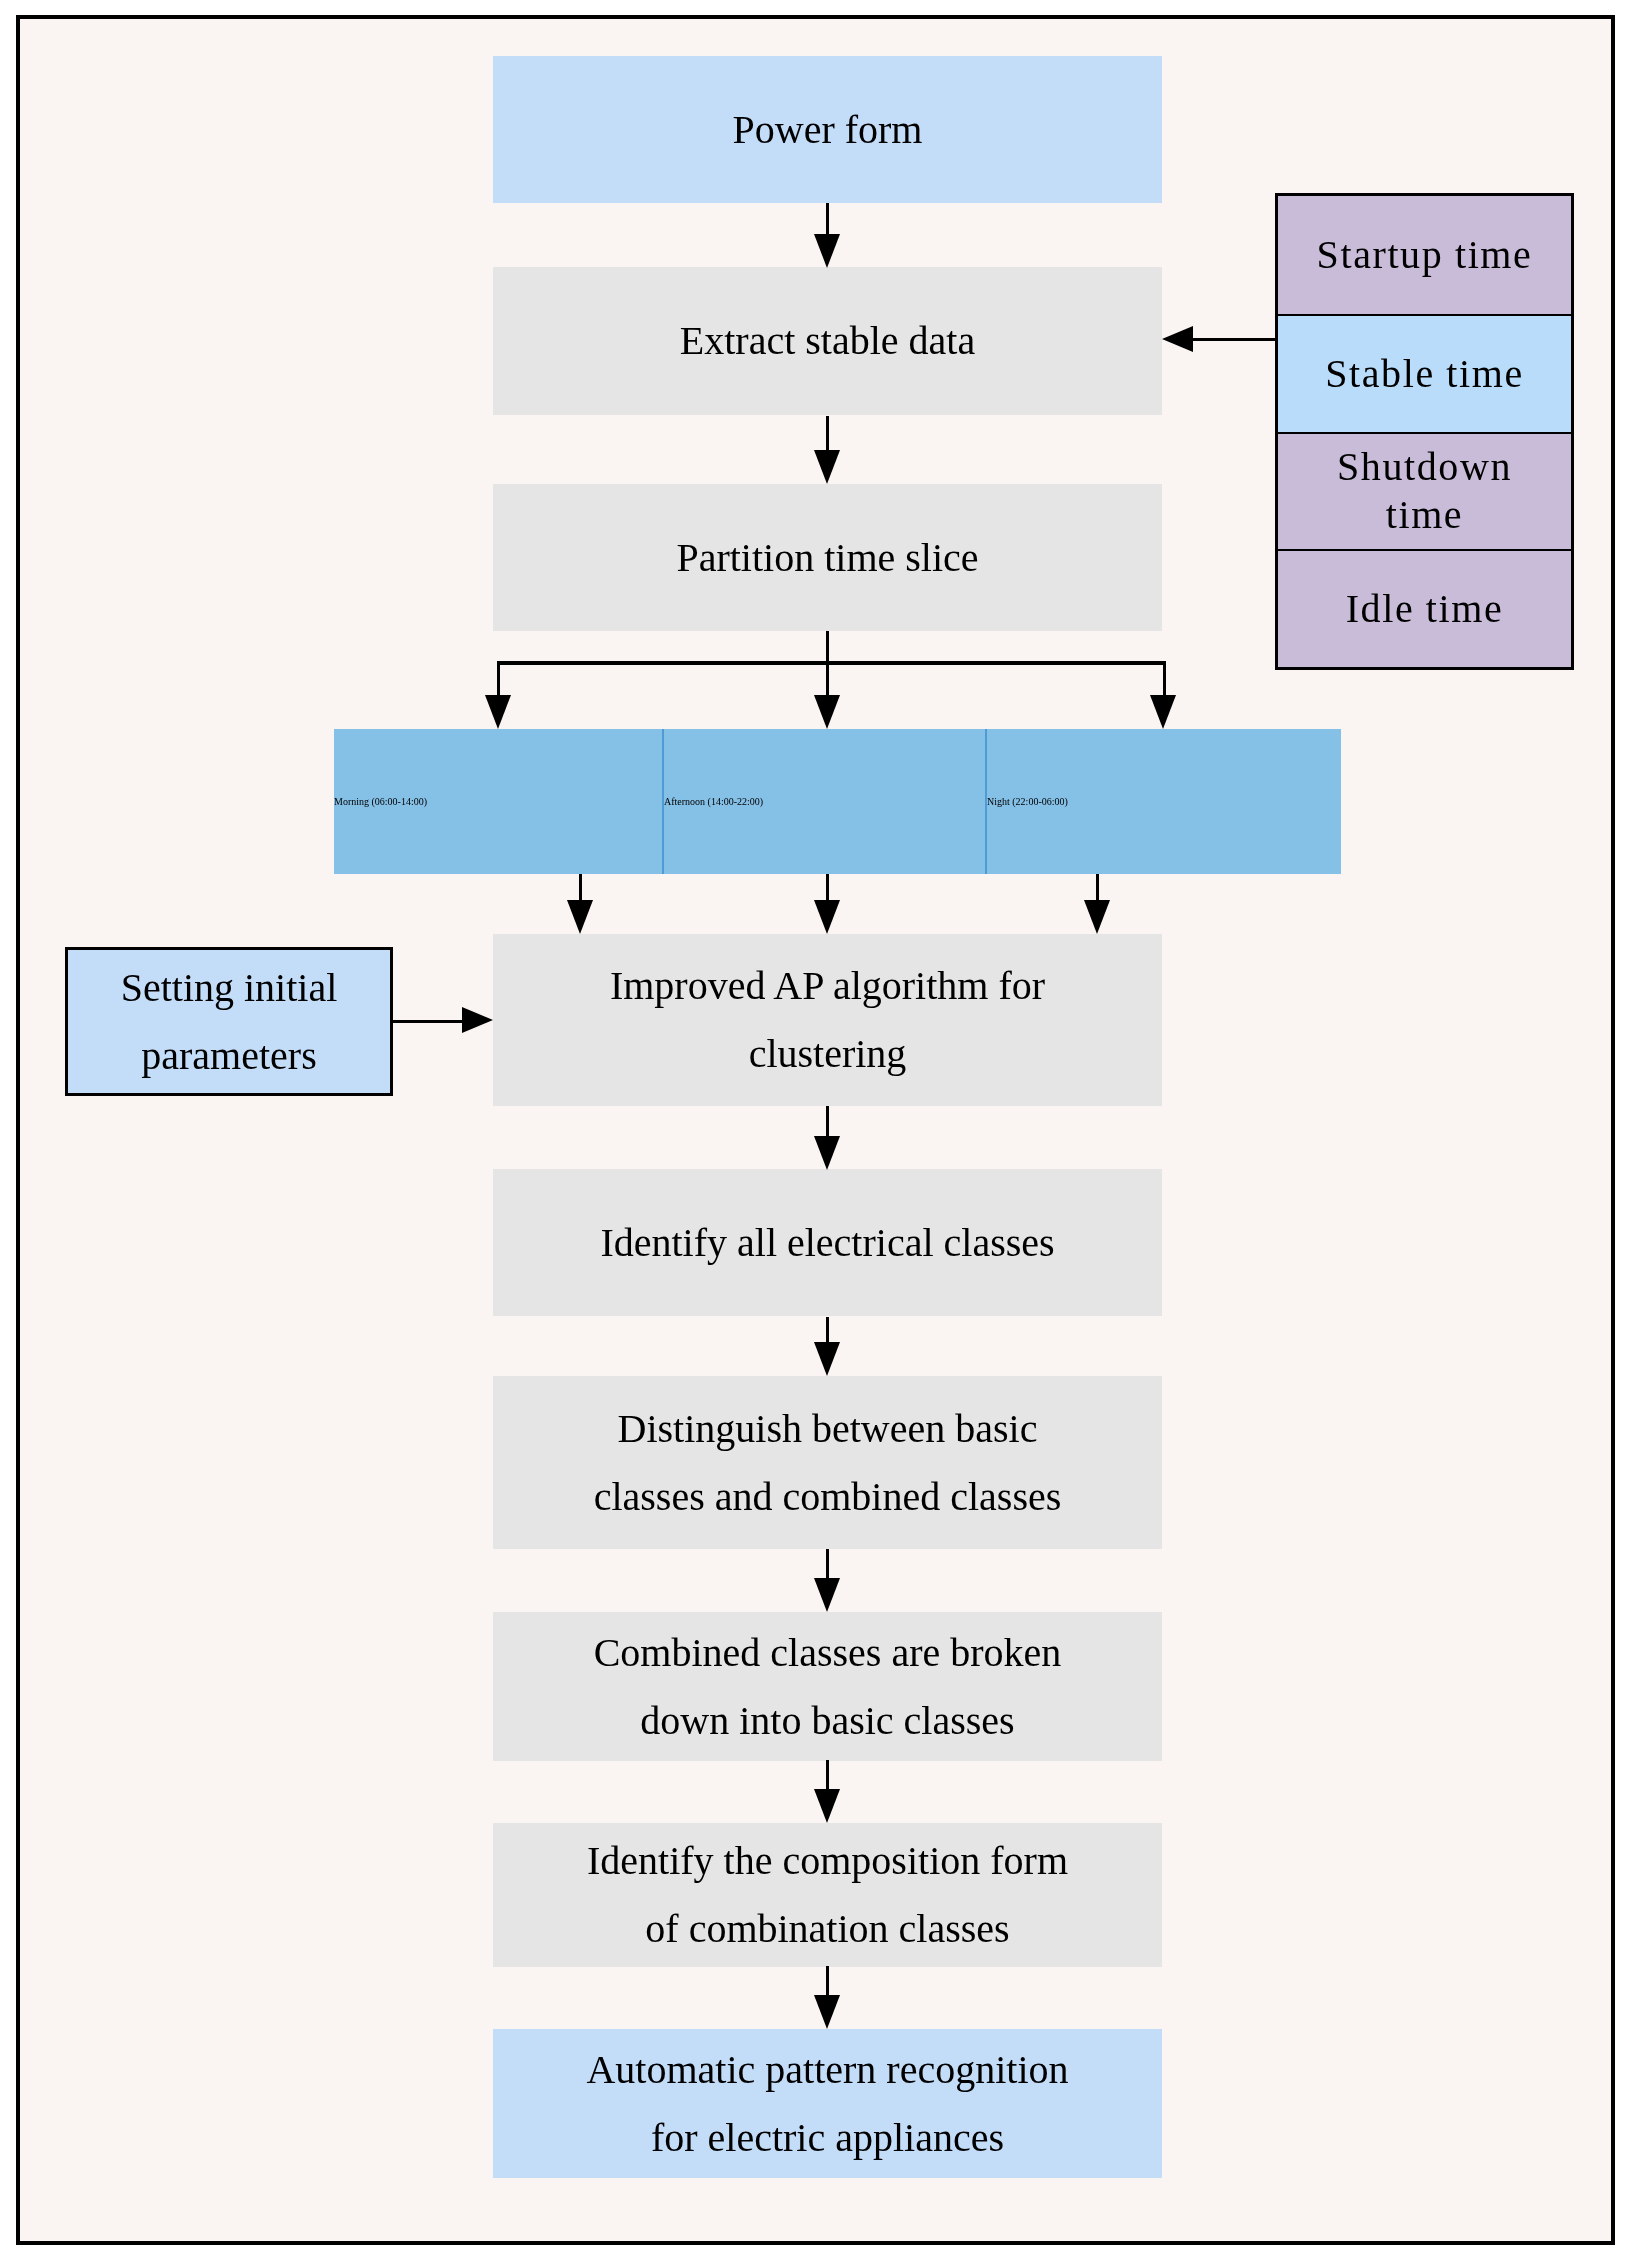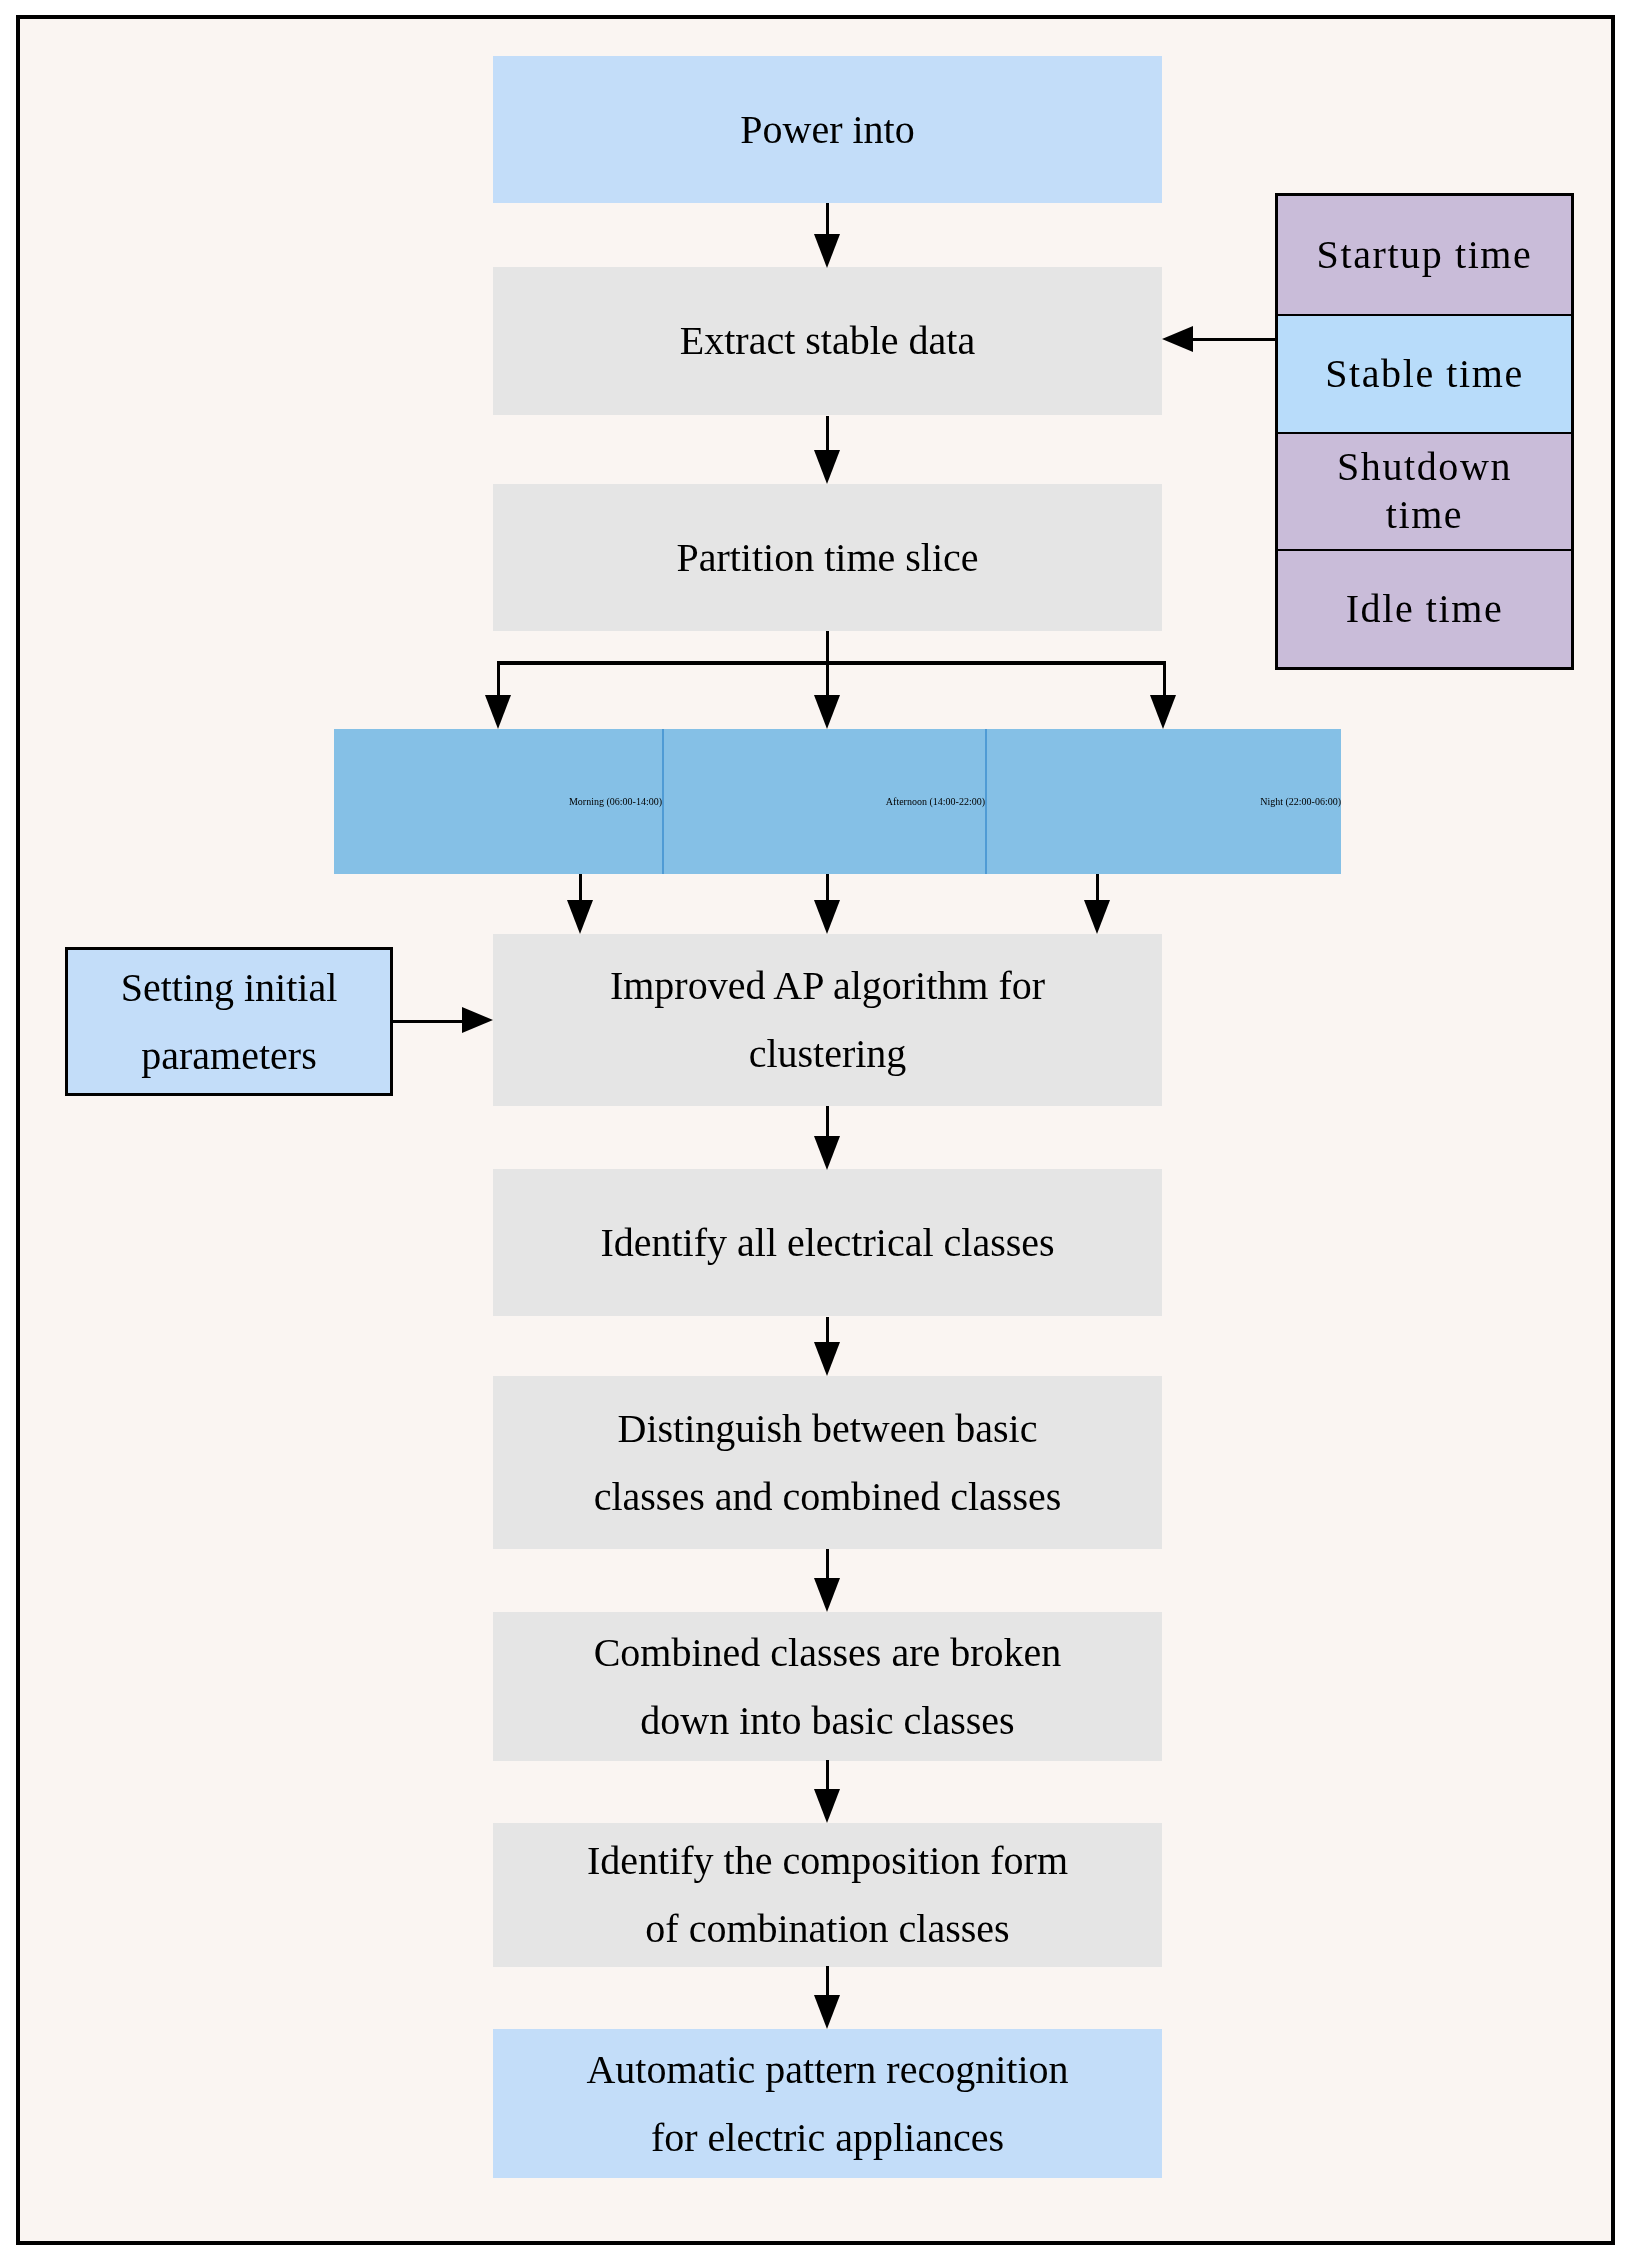--- a/index.html
+++ b/index.html
@@ -28,21 +28,21 @@
     line-height:1.7;
     white-space:pre-line;
   }
   .light{background:#c3ddf9;}
   .medium{background:#e5e5e5;}
   .bordered{border:3.7px solid #000;}
   .tri{
     position:absolute;display:flex;
   }
   .tri .sect{
-    display:flex;align-items:center;justify-content:flex-end;
+    display:flex;align-items:center;justify-content:flex-start;
     text-align:center;background:#85c0e6;
     box-sizing:border-box;
   }
   .tri .sect + .sect{border-left:2.5px solid #4f9bd5;}
   .legend{
     position:absolute;left:1275px;top:161px;
     width:299px;height:477px;
     box-sizing:border-box;
     border:3.7px solid #000;
     display:flex;flex-direction:column;margin-top:32px;
@@ -81,21 +81,21 @@
     border-left:31px solid #000;
   }
 </style>
 </head>
 <body>
 
 <div class="page">
   <div class="frame"></div>
 
   <div class="node light" style="left:493px;top:56px;width:669px;height:147px;">
-    <span class="box-label">Power into</span>
+    <span class="box-label">Power form</span>
   </div>
 
   <div class="node medium" style="left:493px;top:267px;width:669px;height:148px;">
     <span class="box-label">Extract stable data</span>
   </div>
 
   <div class="node medium" style="left:493px;top:484px;width:669px;height:147px;">
     <span class="box-label">Partition time slice</span>
   </div>
 

